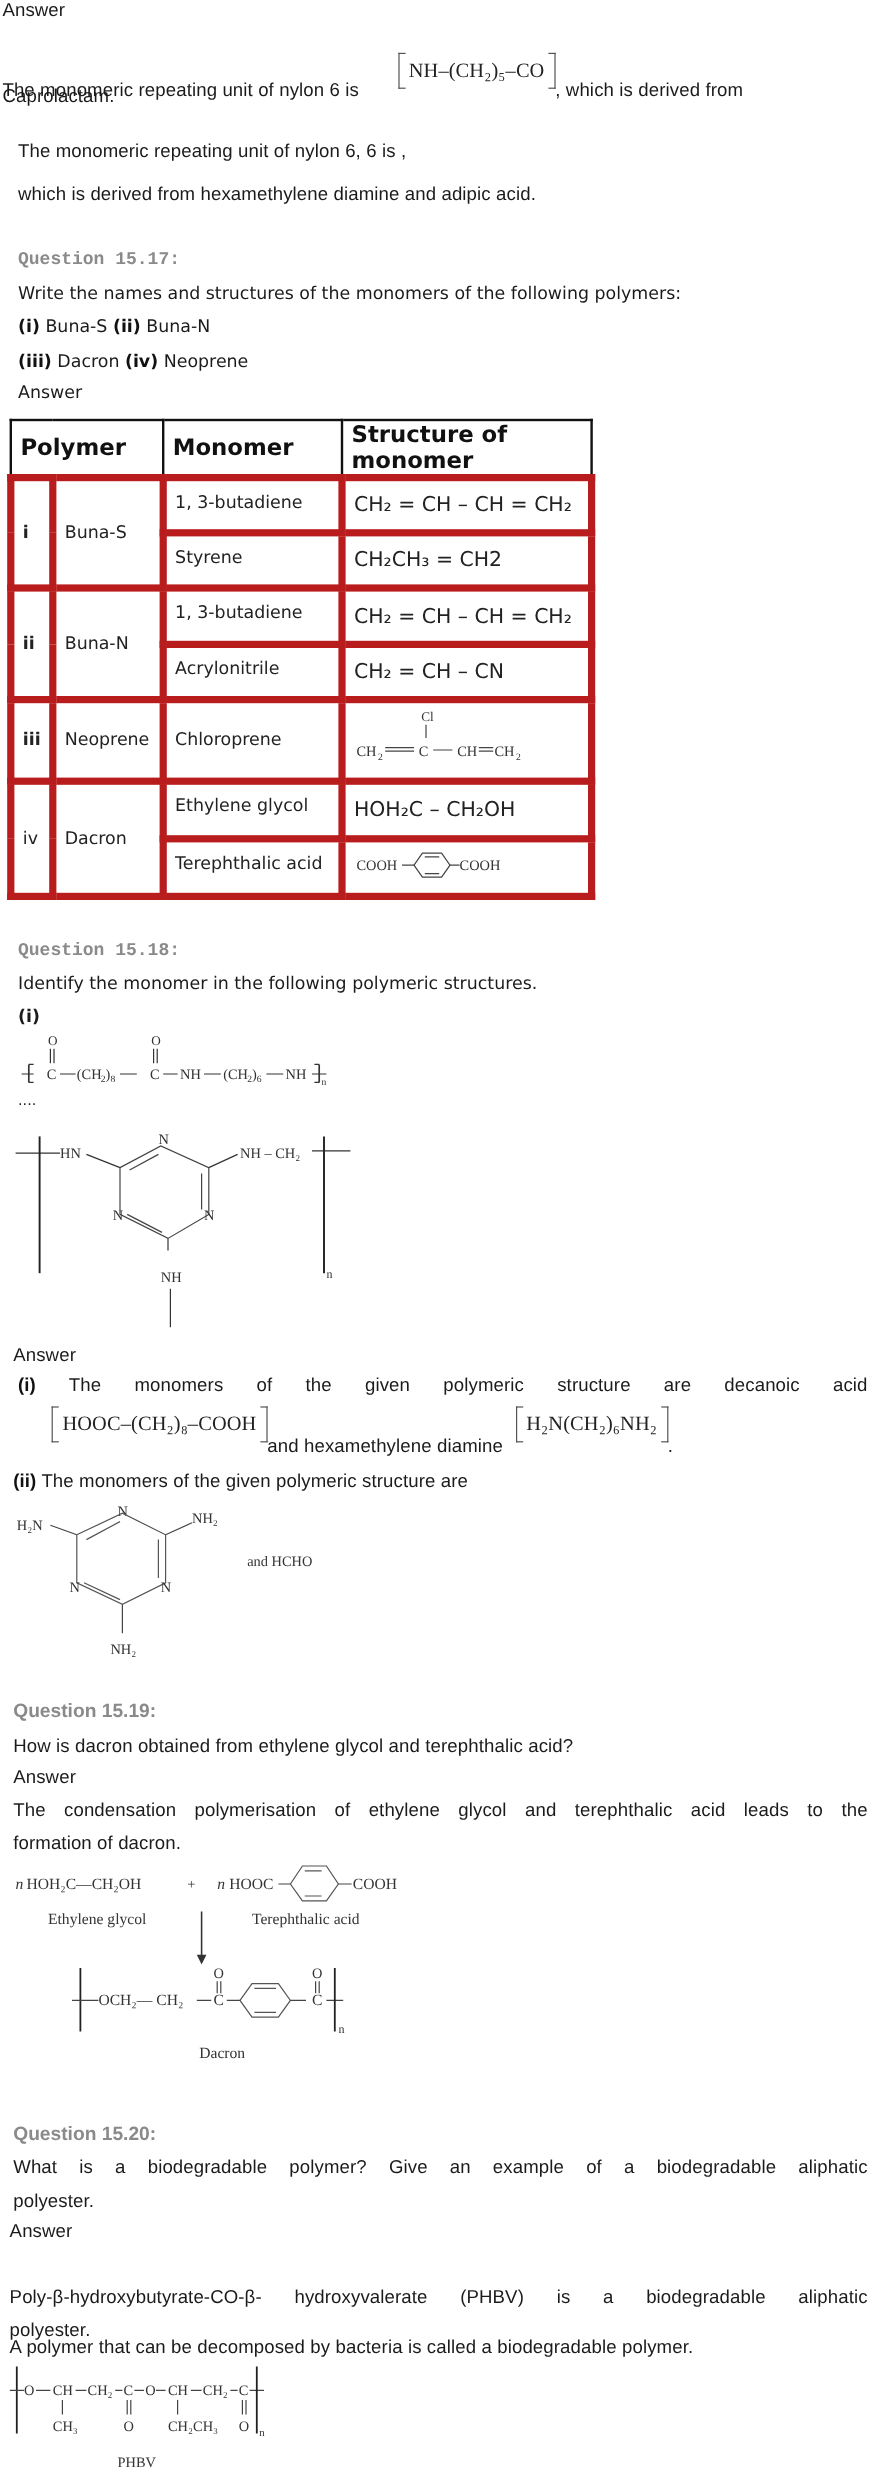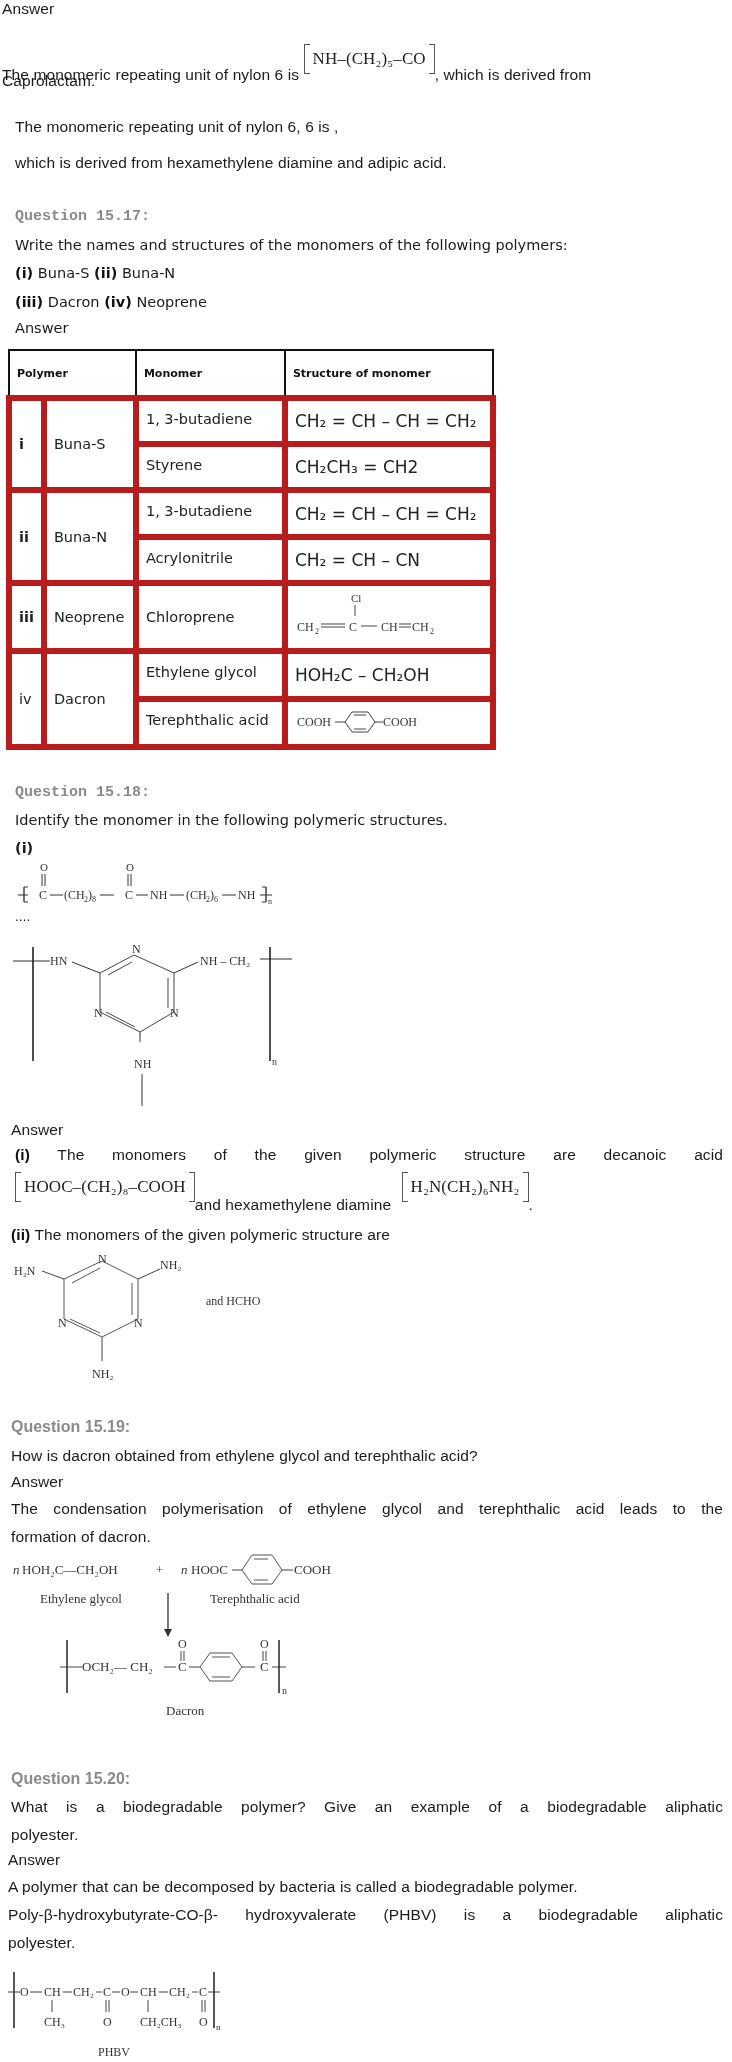--- a/index.html
+++ b/index.html
@@ -3,29 +3,29 @@
 <meta charset="utf-8">
 <style>
   html, body { margin:0; padding:0; background:#ffffff; }
   body { width:732px; height:2062px; position:relative; overflow:hidden; color:#1a1a1a;
          font-family:"Liberation Sans", "DejaVu Sans", sans-serif; }
   .abs { position:absolute; }
   .t { font-family:"DejaVu Sans", sans-serif; font-size:14.5px; color:#1b1b1b; }
   .tn { font-family:"Liberation Sans", sans-serif; font-size:15.5px; color:#1b1b1b; letter-spacing:0.1px; }
   .q { font-family:Liberation Mono, monospace; font-weight:bold; font-size:15px; color:#8a8a8a; }
   .chem { font-family:"Liberation Serif", "DejaVu Serif", serif; color:#222; }
-  .bracket { display:inline-flex; align-items:center; }
+  .bracket { display:inline-flex; align-items:center;margin-left:28px; }
   .lb, .rb { display:inline-block; width:5px; height:28px; border:1.4px solid #555; }
   .lb { border-right:none; }
   .rb { border-left:none; }
   .justify { text-align:justify; text-align-last:justify; }
   b { font-weight:bold; color:#111; }
   table.mono { border-collapse:collapse; position:absolute; left:6px; top:349px; }
   table.mono td { border:6px solid #b91c1c; padding:0 7px; font-family:"DejaVu Sans", sans-serif; font-size:14.5px; color:#222; vertical-align:middle; }
-  table.mono th { border:2px solid #111; text-align:left; padding:0 7px; font-family:"DejaVu Sans", sans-serif; font-size:11px; font-weight:bold; color:#111; height:44px; }
+  table.mono th { border:2px solid #111; text-align:left; padding:0 7px; font-family:"DejaVu Sans", sans-serif; font-size:19px; font-weight:bold; color:#111; height:44px; }
   .dbl { border-top:4px double #111 !important; }
   svg text { font-family:"Liberation Serif", "DejaVu Serif", serif; fill:#333; }
 </style>
 </head>
 <body>
 
 <div class="abs tn" style="left:2px;top:0px;">Answer</div>
 
 <div class="abs tn" style="left:2px;top:44px;white-space:nowrap;">
   <span>The monomeric repeating unit of nylon 6 is</span>
@@ -275,21 +275,21 @@
   <line x1="262" y1="114" x2="276" y2="114" stroke="#444"></line>
   <line x1="269" y1="87" x2="269" y2="140" stroke="#222" stroke-width="1.5"></line>
   <text x="272" y="141" font-size="10">n</text>
   <text x="156" y="162" font-size="13">Dacron</text>
 </svg>
 
 <div class="abs q" style="left:11px;top:1770px;font-family:'Liberation Sans',sans-serif;font-size:16px;">Question 15.20:</div>
 <div class="abs tn justify" style="left:11px;top:1798px;width:712px;">What is a biodegradable polymer? Give an example of a biodegradable aliphatic</div>
 <div class="abs tn" style="left:11px;top:1826px;">polyester.</div>
 <div class="abs tn" style="left:8px;top:1851px;">Answer</div>
-<div class="abs tn" style="left:8px;top:1878px;">A polymer that can be decomposed by bacteria is called a biodegradable polymer.</div>
+<div class="abs tn" style="left:8px;top:1948px;">A polymer that can be decomposed by bacteria is called a biodegradable polymer.</div>
 <div class="abs tn justify" style="left:8px;top:1906px;width:715px;">Poly-β-hydroxybutyrate-CO-β- hydroxyvalerate (PHBV) is a biodegradable aliphatic</div>
 <div class="abs tn" style="left:8px;top:1934px;">polyester.</div>
 
 <svg class="abs" style="left:8px;top:1968px;" width="230" height="94" viewBox="0 0 230 94">
   <line x1="6" y1="4" x2="6" y2="60" stroke="#222" stroke-width="1.5"></line>
   <line x1="0" y1="24" x2="12" y2="24" stroke="#444"></line>
   <text x="12" y="28" font-size="12">O</text>
   <line x1="22" y1="24" x2="34" y2="24" stroke="#444"></line>
   <text x="36" y="28" font-size="12">CH</text>
   <line x1="55" y1="24" x2="64" y2="24" stroke="#444"></line>

